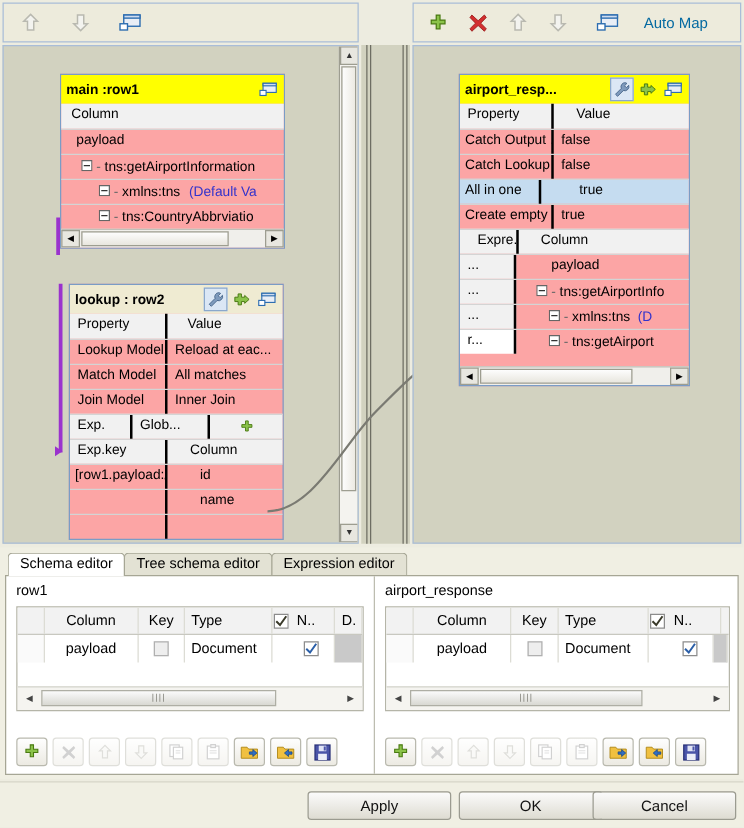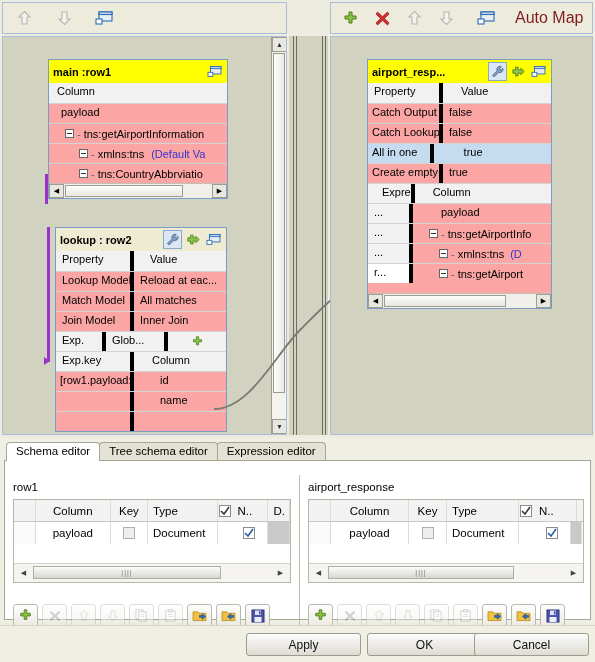--- a/index.html
+++ b/index.html
@@ -12,21 +12,21 @@
 
   
   .toolbar{
     position:absolute;top:2px;height:32px;
     background:#edebdc;border:1px solid #a9bdd8;box-sizing:border-box;
     display:flex;align-items:center;
   }
   .tb-left{left:2px;width:285px;padding-left:12px;gap:22px;}
   .tb-right{left:330px;width:263px;padding-left:10px;gap:14px;}
   .tb-icon{width:18px;height:18px;display:inline-flex;align-items:center;justify-content:center;cursor:pointer;}
-  .automap-label{font-size:16px;color:#7f1d1d;margin-left:6px;white-space:nowrap;}
+  .automap-label{font-size:12px;color:#0369a1;margin-left:6px;white-space:nowrap;}
 
   
   .canvas{
     position:absolute;top:36px;left:2px;width:285px;height:399px;
     background:#d2d2c0;border:1px solid #a9bdd8;box-sizing:border-box;overflow:hidden;
   }
   .canvas-right{
     position:absolute;top:36px;left:330px;width:263px;height:399px;
     background:#d2d2c0;border:1px solid #a9bdd8;box-sizing:border-box;overflow:hidden;
   }
@@ -62,21 +62,21 @@
   .box-title.yellow{background:#ffff00;}
   .box-title.cream{background:#efebd2;}
   .title-text{flex:1;white-space:nowrap;overflow:hidden;}
   .tt-icon{width:17px;height:17px;display:inline-flex;align-items:center;justify-content:center;margin-left:3px;cursor:pointer;}
   .tt-icon.framed{border:1px solid #8aa8cc;background:#dbe7f5;}
 
   .grid-row{display:flex;height:20px;border-top:1px solid #d4d4d4;box-sizing:border-box;font-size:11px;}
   .grid-row.head{background:#f1f1f1;}
   .grid-row.sel{background:#c5dcf0;gap:24px;}
   .cell{padding:2px 4px;box-sizing:border-box;white-space:nowrap;overflow:hidden;}
-  .cell.b{border-right:4px solid #000000;}
+  .cell.b{border-right:2px solid #000000;}
 
   .hscroll{
     position:absolute;bottom:0;left:0;right:0;height:15px;background:#f0efeb;
     border-top:1px solid #c0c0b8;box-sizing:border-box;
   }
   .hscroll .harrow{
     position:absolute;top:0;width:15px;height:14px;background:#e8e7e0;border:1px solid #9d9d90;
     box-sizing:border-box;display:flex;align-items:center;justify-content:center;font-size:7px;cursor:pointer;
   }
   .hscroll .harrow.l{left:0;}
@@ -97,21 +97,21 @@
   .tab{
     height:19px;padding:2px 9px 0 9px;font-size:11.5px;box-sizing:border-box;
     border:1px solid #a6a695;border-bottom:none;background:#e3e2d4;
     border-radius:4px 4px 0 0;cursor:pointer;margin-right:-1px;white-space:nowrap;
   }
   .tab.active{background:#fff;border-color:#a6a695;position:relative;z-index:3;}
   .tabbody{
     position:absolute;left:4px;top:22px;width:587px;height:160px;
     background:#fff;border:1px solid #a6a695;box-sizing:border-box;
   }
-  .half{position:absolute;top:14px;height:100%;box-sizing:border-box;text-decoration:underline;}
+  .half{position:absolute;top:0;height:100%;box-sizing:border-box;text-decoration:underline;}
   .half.l{left:0;width:294px;}
   .half.r{left:294px;width:293px;border-left:1px solid #bdbdb0;}
   .half-title{position:absolute;left:8px;top:6px;font-size:11.5px;}
   .stable{
     position:absolute;left:8px;top:24px;right:8px;height:84px;
     border:1px solid #b5b5a8;background:#fff;box-sizing:border-box;overflow:hidden;
   }
   .srow{display:flex;height:22px;box-sizing:border-box;font-size:11.5px;}
   .srow.head{background:#f2f2f2;border-bottom:1px solid #c8c8c0;}
   .scell{box-sizing:border-box;border-right:1px solid #dcdcd4;padding:3px 5px;display:flex;align-items:center;white-space:nowrap;overflow:hidden;}

